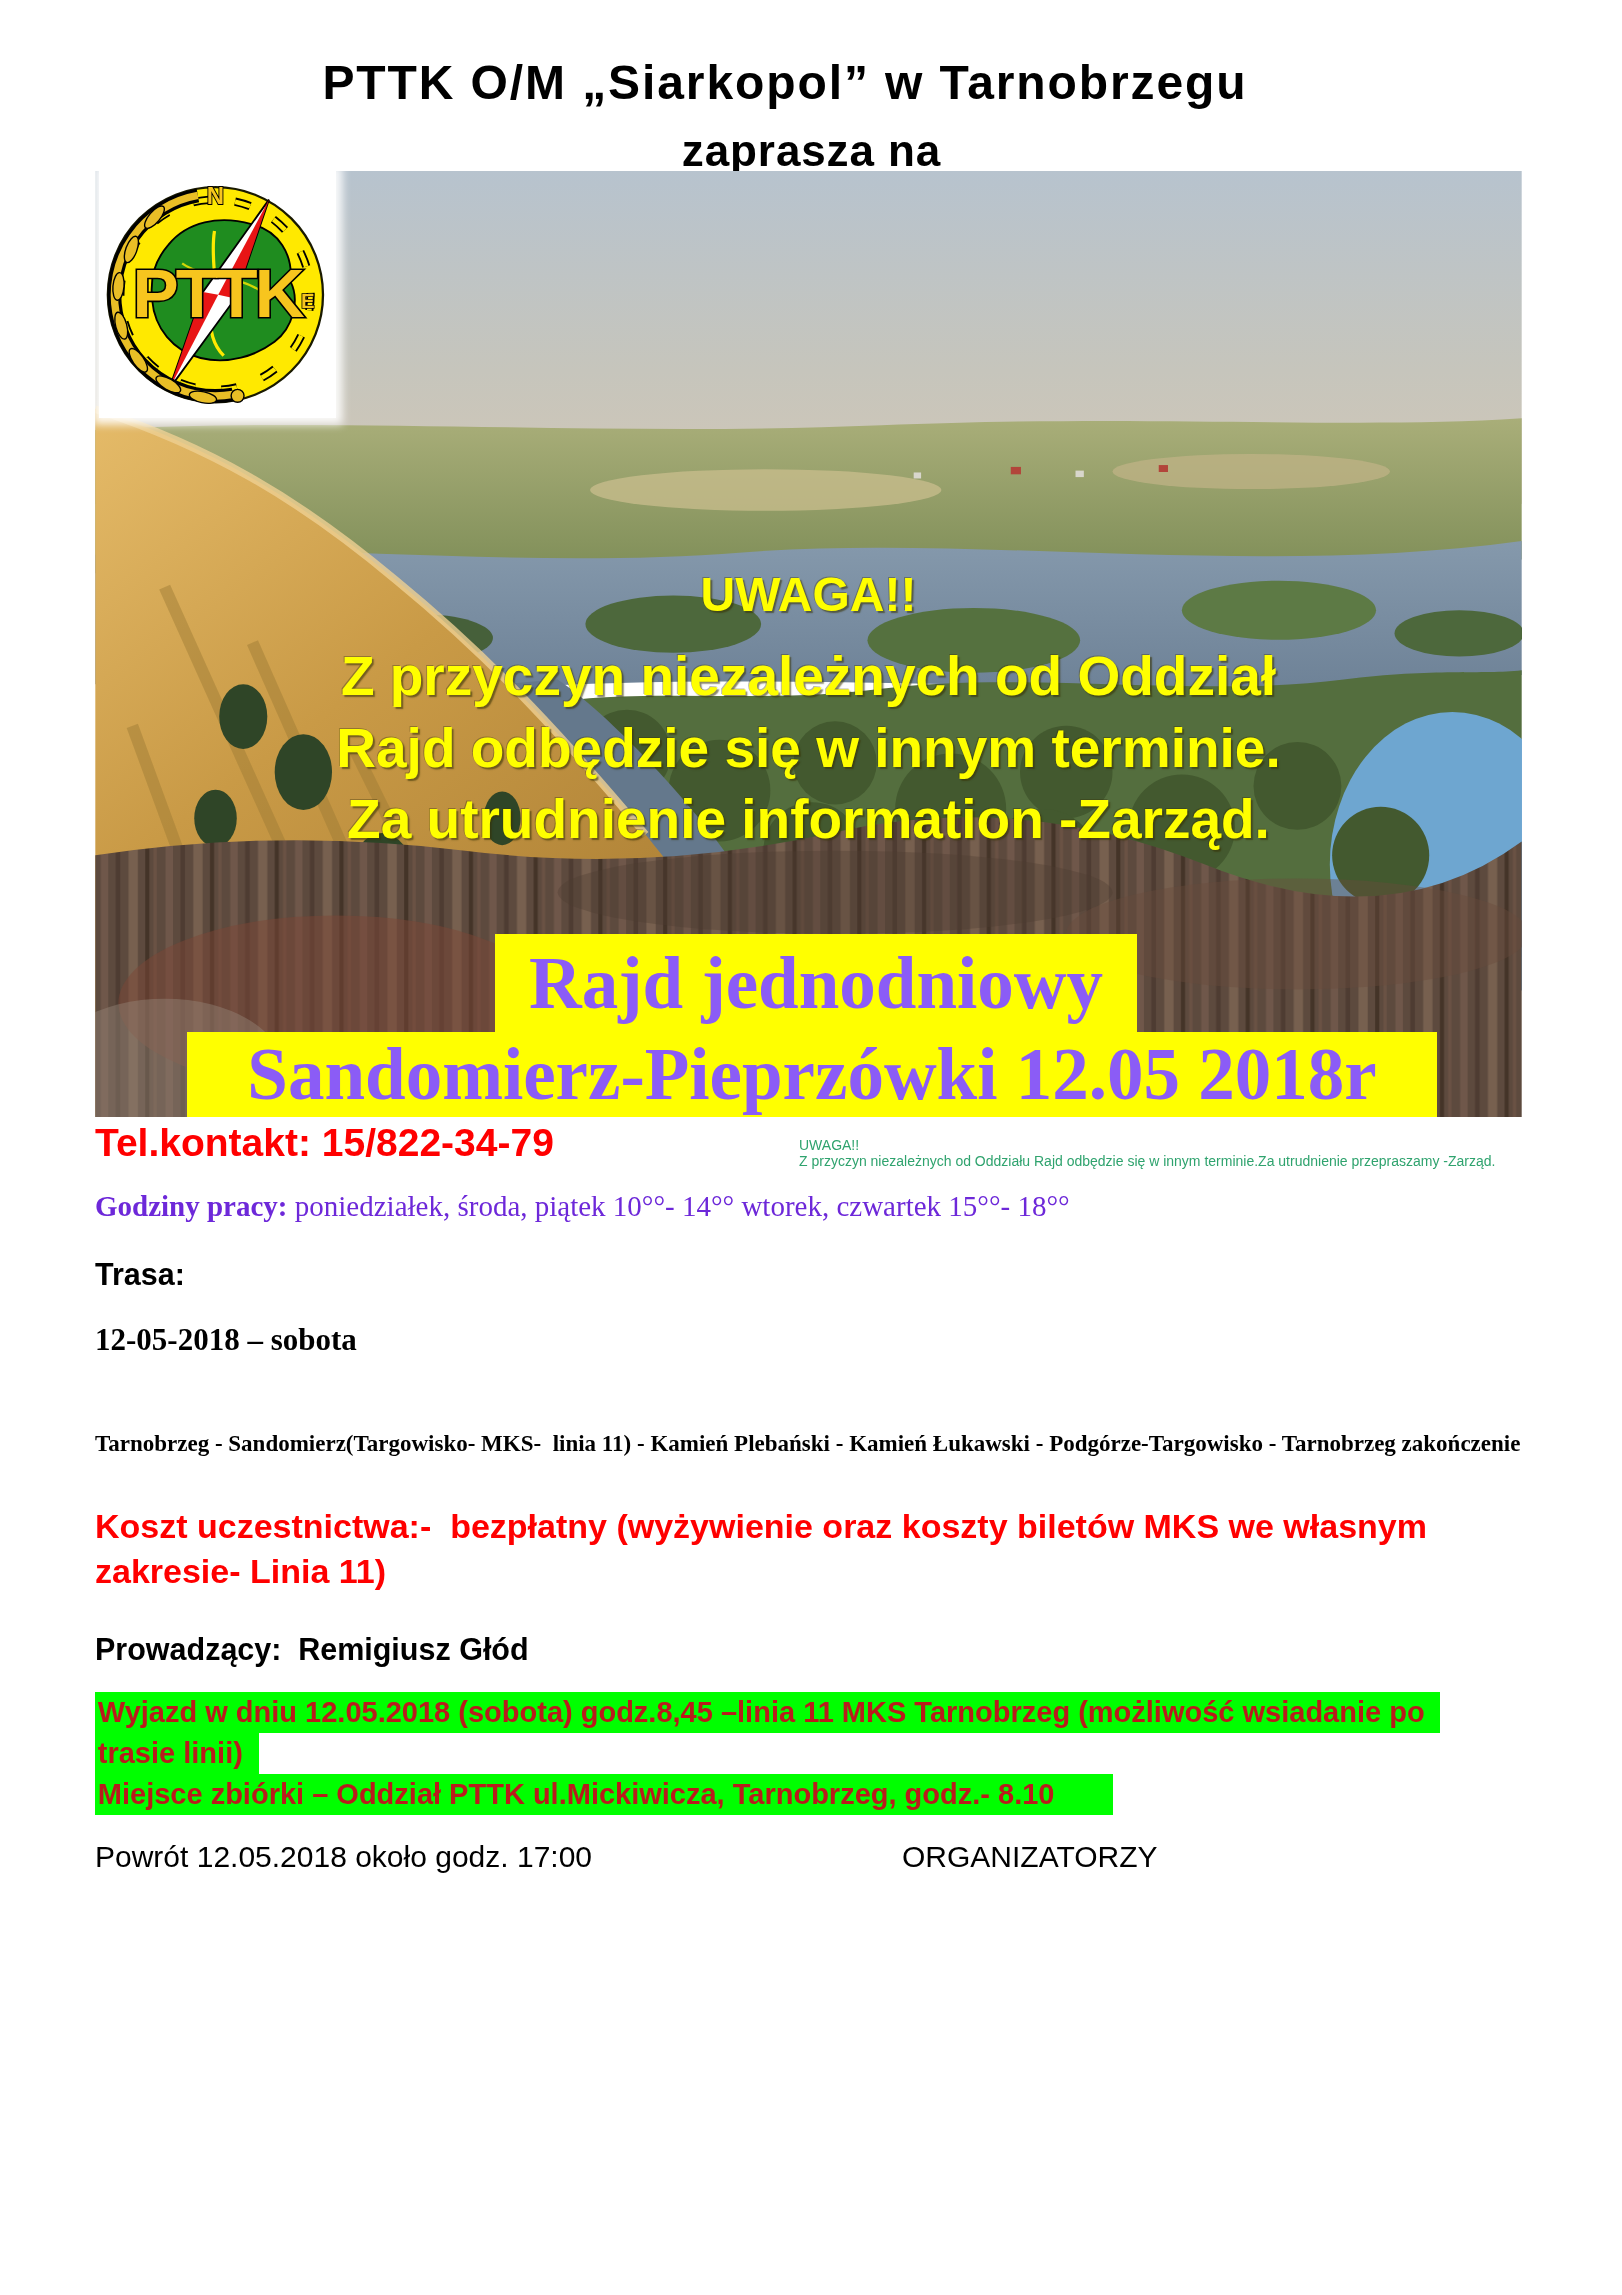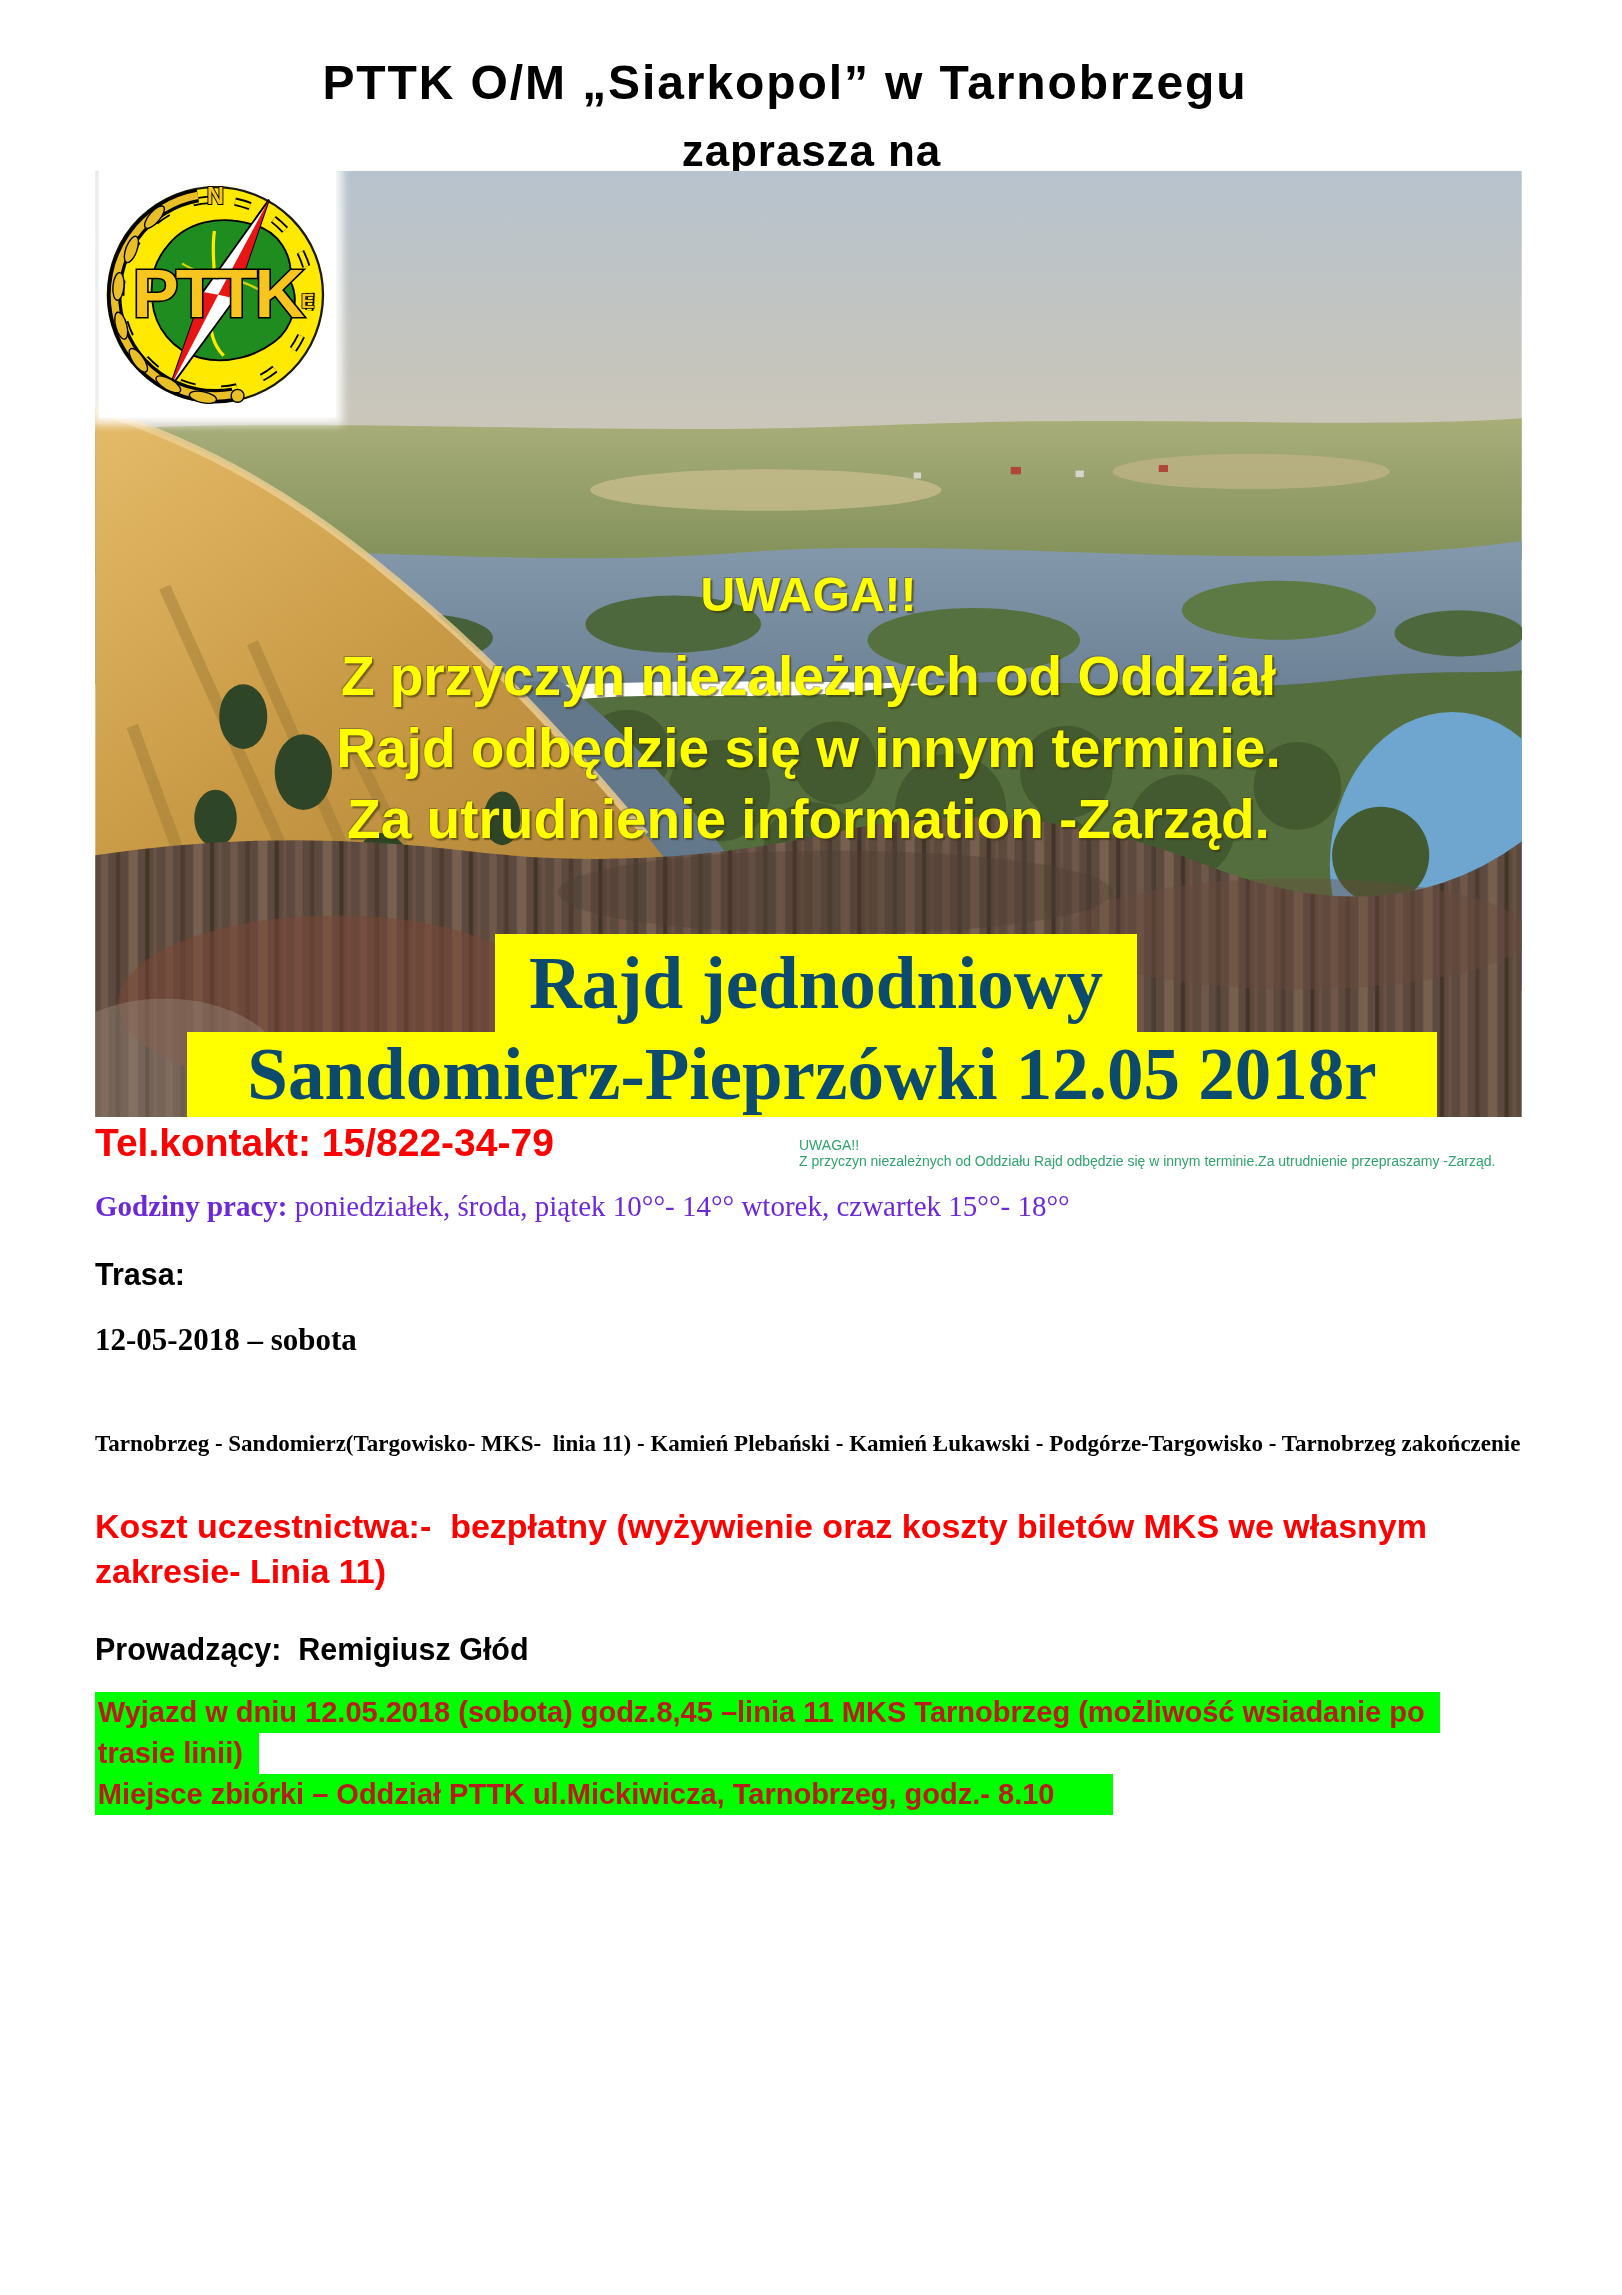--- a/index.html
+++ b/index.html
@@ -22,21 +22,21 @@
              font-weight:bold;white-space:nowrap;
              text-shadow:1.9px 1.9px 1.4px rgba(55,50,5,.6),-0.9px -0.9px 0.5px rgba(55,50,5,.35);}
   .warn-0{top:396px;font-size:48px;}
   .warn-1{top:473px;font-size:55px;}
   .warn-2{top:545px;font-size:55px;}
   .warn-3{top:616px;font-size:55px;}
 
   .band{position:absolute;background:#ffff00;display:flex;align-items:center;justify-content:center;}
   .band-1{left:400px;top:763px;width:642px;height:98px;}
   .band-2{left:92px;top:861px;width:1250px;height:85px;}
-  .band span{font-family:"Liberation Serif",serif;font-weight:bold;color:#0c4a6e;
+  .band span{font-family:"Liberation Serif",serif;font-weight:bold;color:#8b5cf6;
              font-size:73px;white-space:nowrap;line-height:1;}
 
   .tel{position:absolute;left:95px;top:1121px;font-size:39px;font-weight:bold;color:#ff0000;}
 
   .small-notice{position:absolute;left:799px;top:1137px;color:#2fa36e;font-size:14px;
                 line-height:16px;white-space:nowrap;}
 
   .hours{position:absolute;left:95px;top:1190px;font-size:29px;color:#6d28d9;
          font-family:"Liberation Serif",serif;white-space:pre-wrap;}
   .hours .lbl{font-weight:bold;}
@@ -224,16 +224,20 @@
   <div class="cost">Koszt uczestnictwa:-  bezpłatny (wyżywienie oraz koszty biletów MKS we własnym zakresie- Linia 11)</div>
 
   <div class="leader"><span>Prowadzący:</span><span class="name">Remigiusz Głód</span></div>
 
   <div class="depart">
     <div class="row"><span class="hl">Wyjazd w dniu 12.05.2018 (sobota) godz.8,45 –linia 11 MKS Tarnobrzeg (możliwość wsiadanie po</span></div>
     <div class="row"><span class="hl">trasie linii)</span></div>
     <div class="row"><span class="hl wide">Miejsce zbiórki – Oddział PTTK ul.Mickiwicza, Tarnobrzeg, godz.- 8.10</span></div>
   </div>
 
+  <div class="return-row">
+    <span>Powrót 12.05.2018 około godz. 17:00</span>
+    <span class="organizers">ORGANIZATORZY</span>
+  </div>
 
 
 </div>
 
 
 </body></html>

